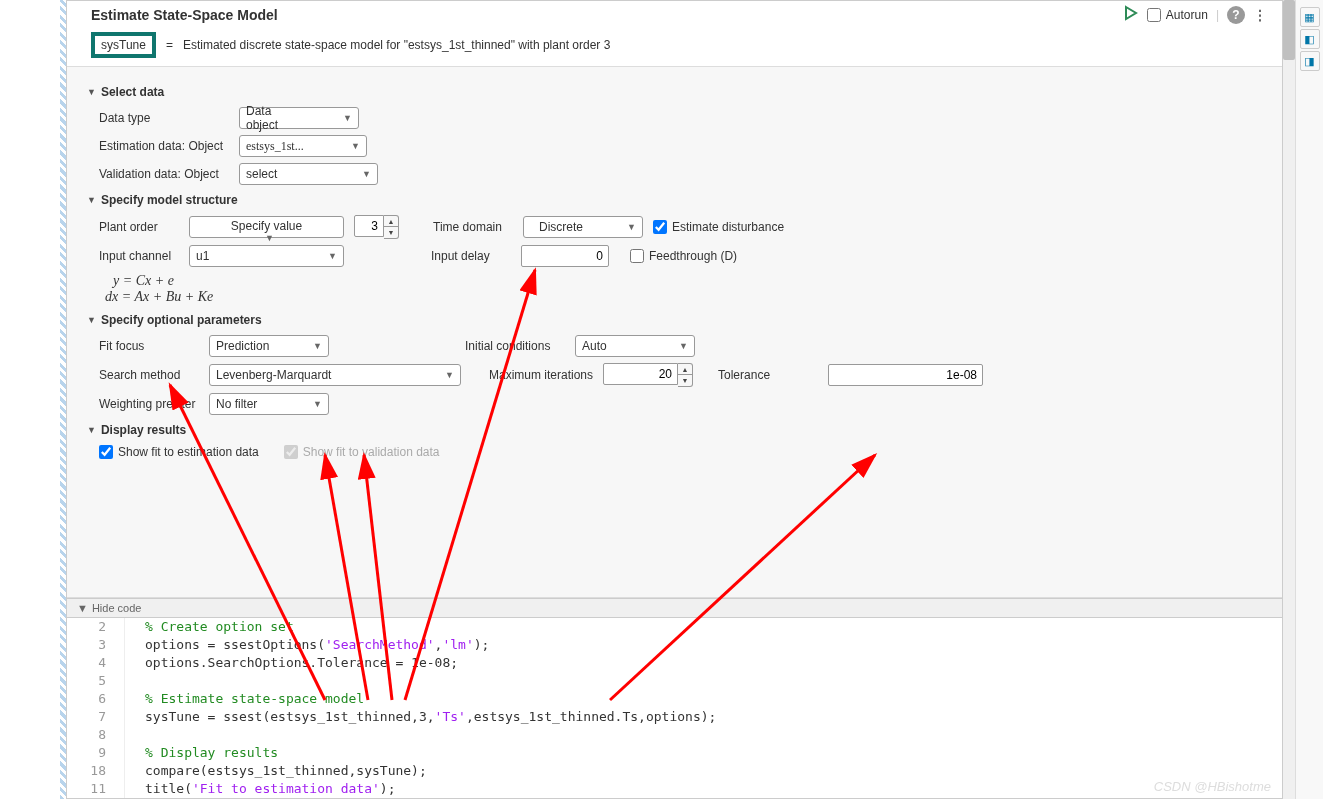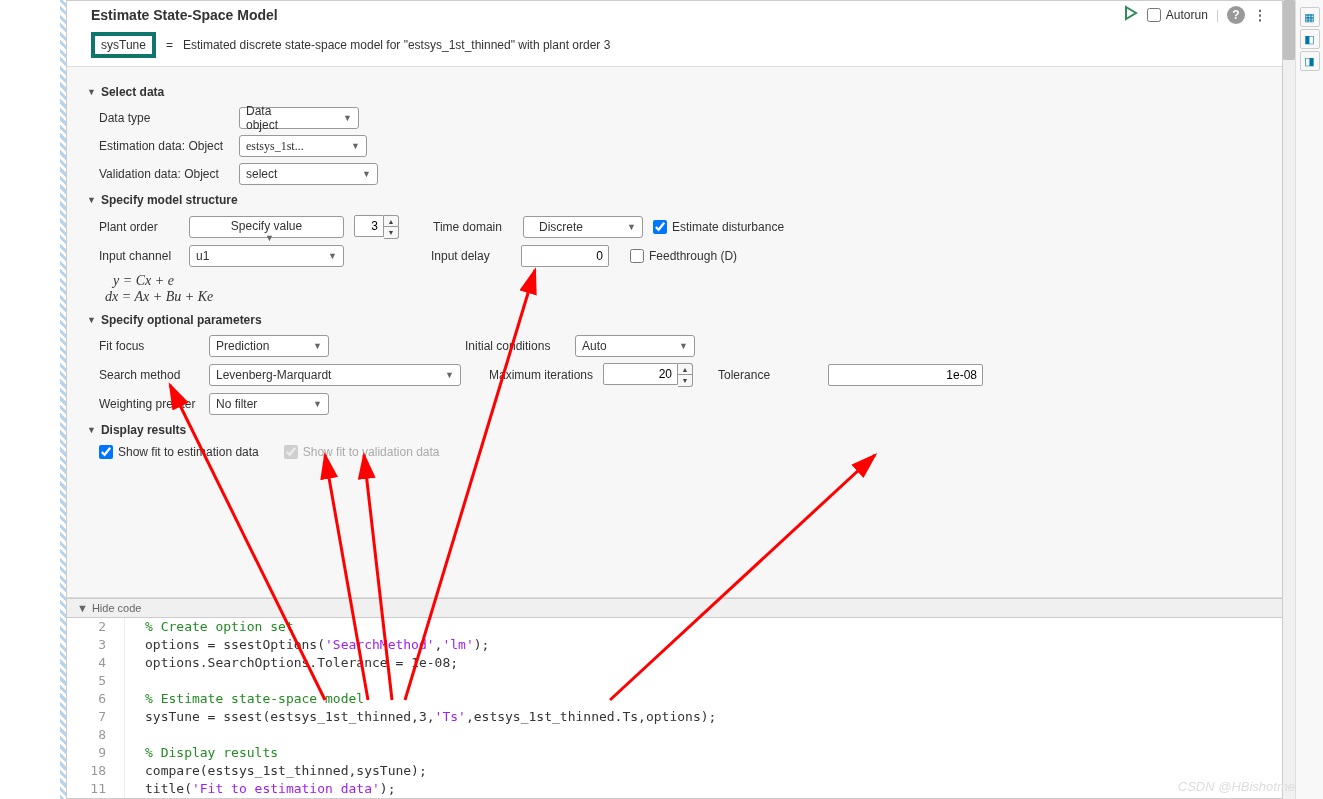--- a/index.html
+++ b/index.html
@@ -46,21 +46,21 @@
 .hide-code-bar { background: #f0f0f0; border-top: 1px solid #ccc; border-bottom: 1px solid #ccc; padding: 3px 10px; color: #666; font-size: 11px; display: flex; align-items: center; gap: 4px; }
 
 .code-area { display: flex; background: #fff; font-family: Consolas, monospace; font-size: 13px; line-height: 18px; }
 .line-nums { width: 58px; text-align: right; padding-right: 18px; color: #999; background: #fff; border-right: 1px solid #eee; }
 .line-nums div { height: 18px; }
 .code-text { padding-left: 20px; flex: 1; }
 .code-text div { height: 18px; white-space: pre; }
 .comment { color: #228B22; }
 .string { color: #A020F0; }
 
-.watermark { position: absolute; right: 28px; bottom: 5px; color: #ddd; font-size: 13px; font-style: italic; pointer-events: none; }
+.watermark { position: absolute; right: 52px; bottom: 5px; color: #ddd; font-size: 13px; font-style: italic; pointer-events: none; }
 
 svg.annotation-layer { position: absolute; left: 0; top: 0; width: 100%; height: 100%; pointer-events: none; }
 </style>
 </head>
 <body>
 
 <div class="left-strip"></div>
 <div class="hatch-strip"></div>
 
 <div class="main-area">

